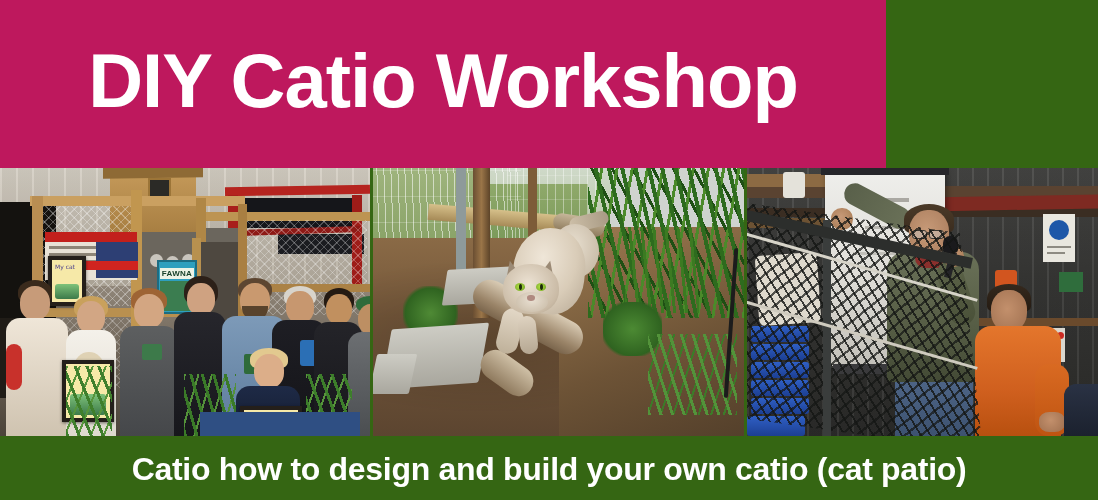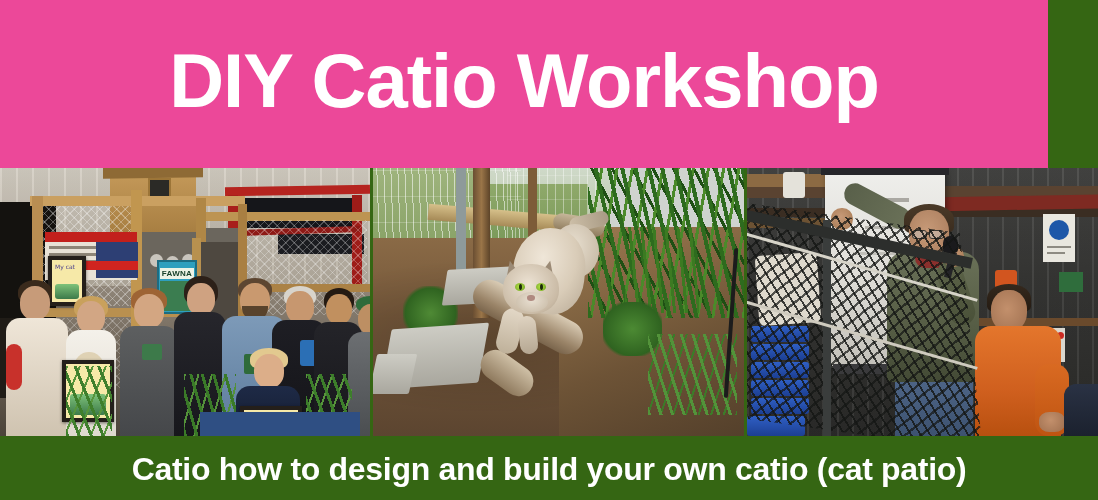--- a/index.html
+++ b/index.html
@@ -8,22 +8,22 @@
   .banner {
     position:relative;
     width:1098px; height:500px;
     background:#356613;
     font-family:"Liberation Sans", sans-serif;
     overflow:hidden;
   }
 
   
   .title-band {
-    position:absolute; left:0; top:0; width:1048px; height:168px;
-    background:#ec4899;
+    position:absolute; left:0; top:0; width:886px; height:168px;
+    background:#be185d;
     display:flex; align-items:center; justify-content:center;
   }
   .title {
     color:#ffffff;
     font-size:76px;
     font-weight:bold;
     letter-spacing:-1px;
     line-height:1;
     text-align:center;
     white-space:nowrap;

